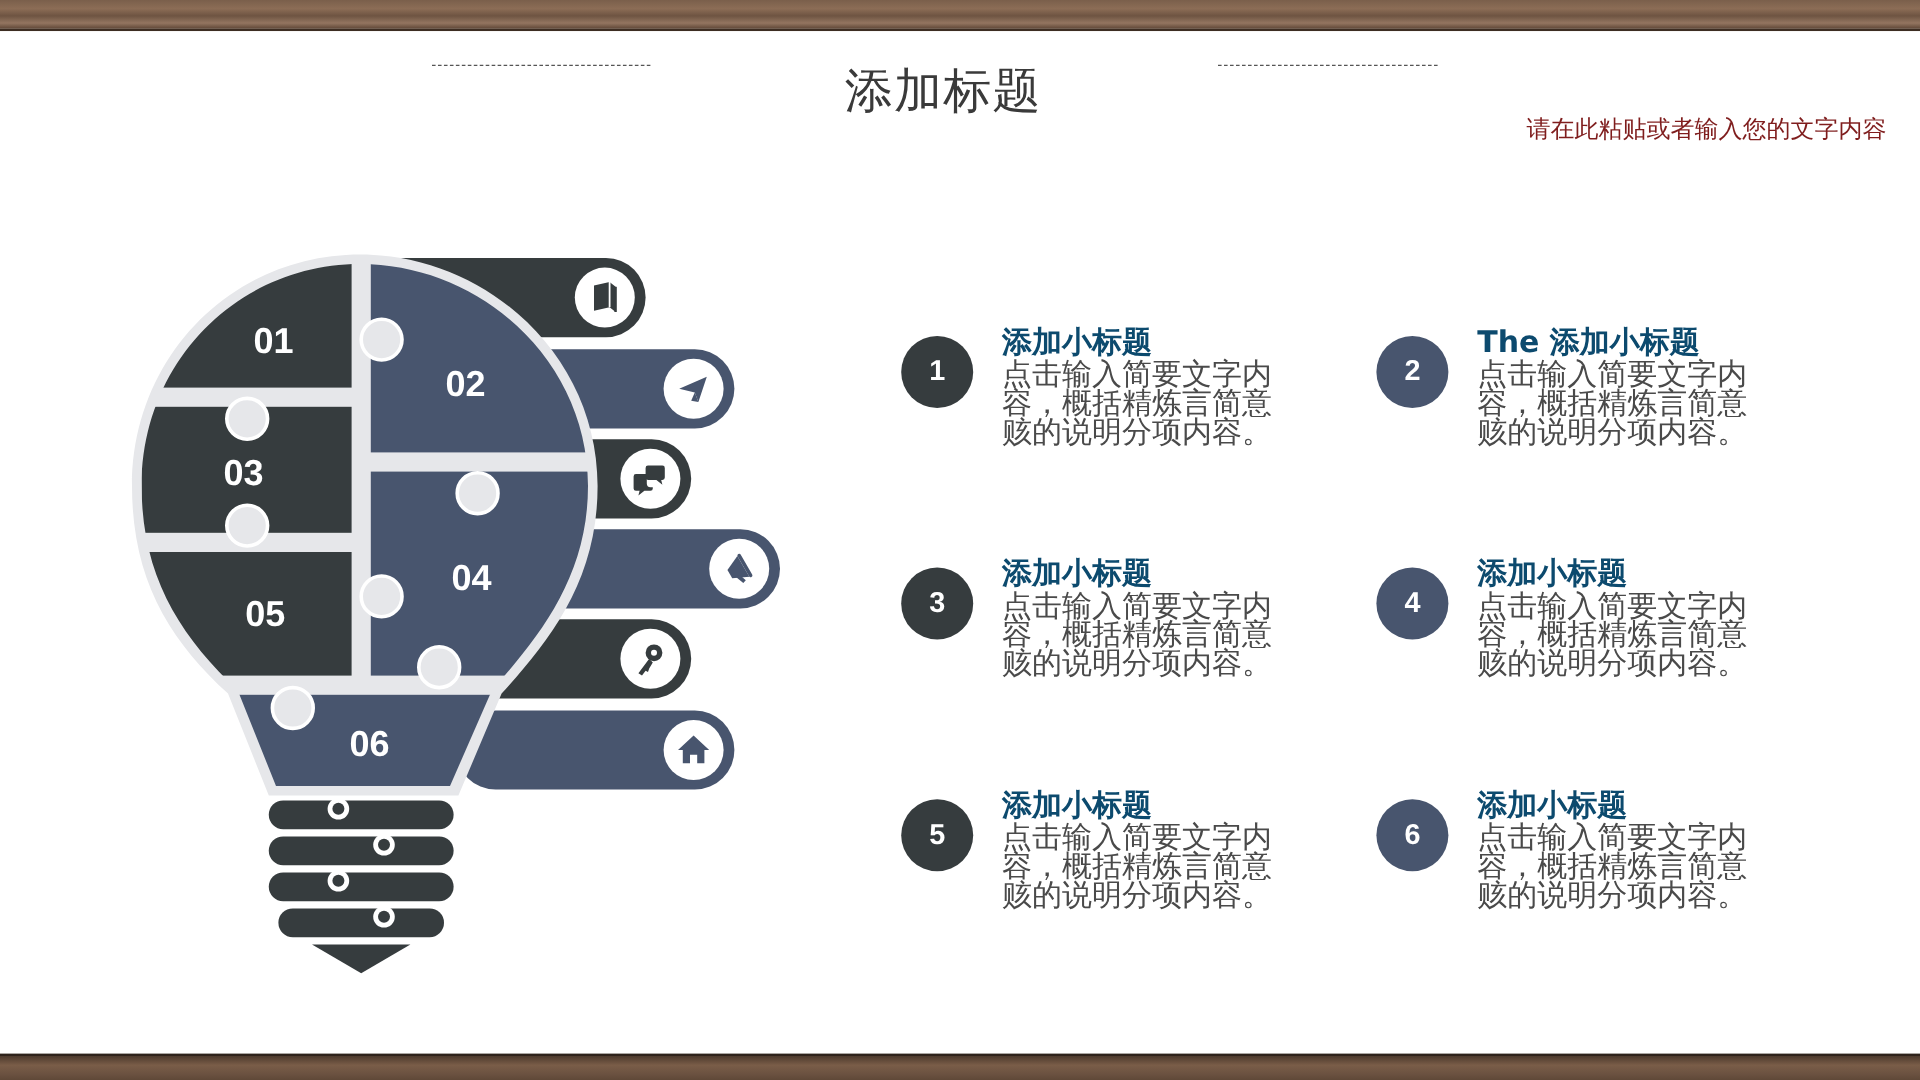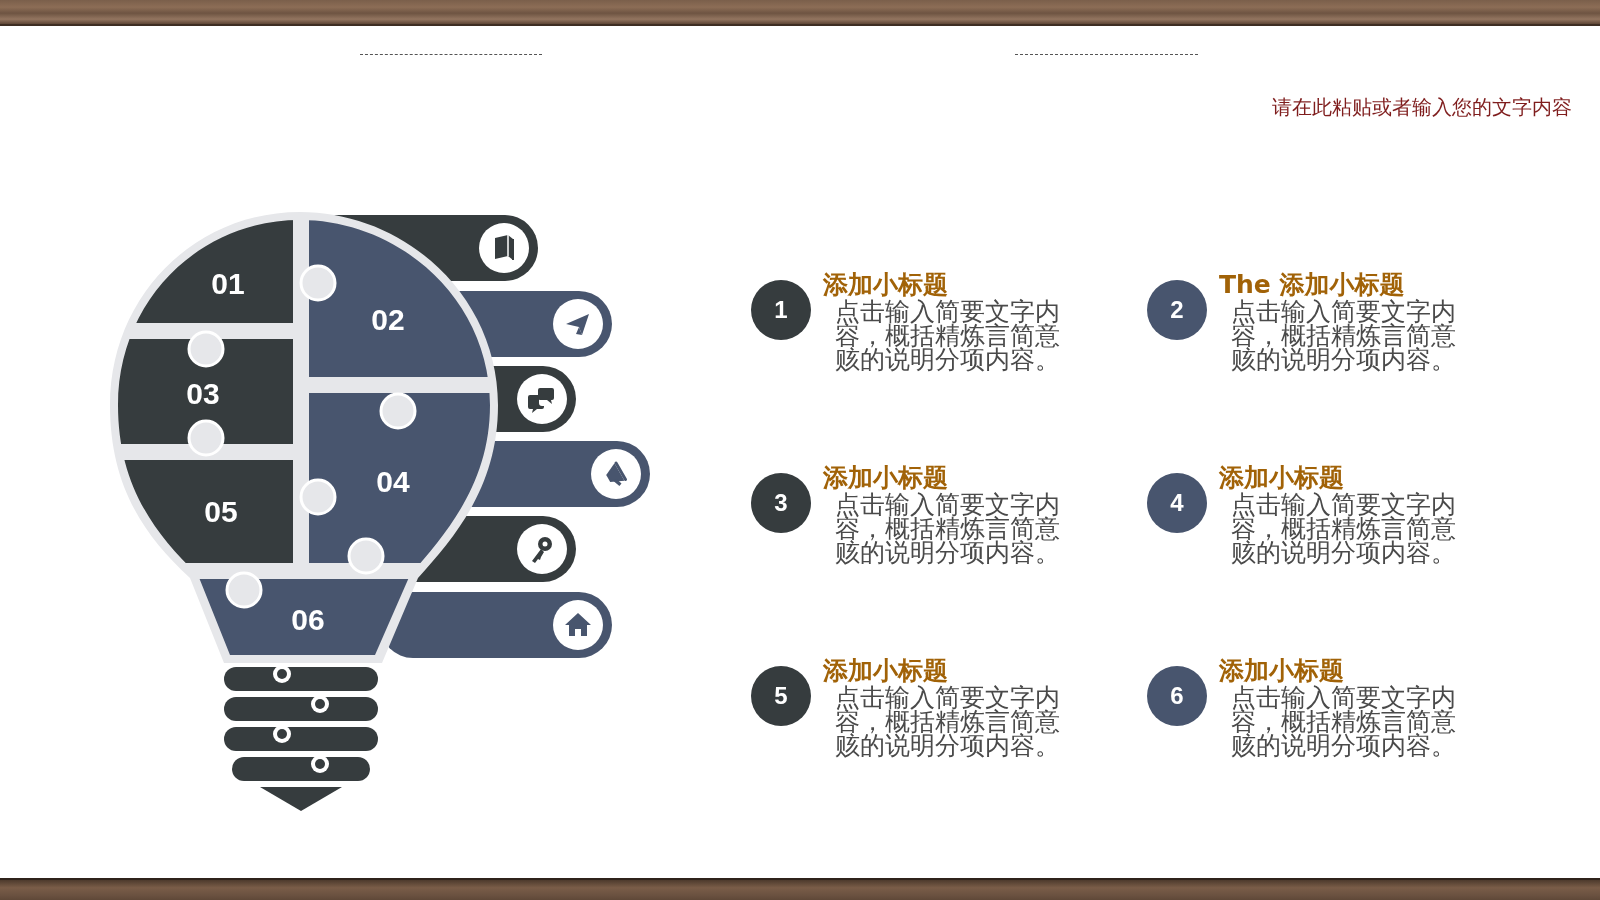--- a/index.html
+++ b/index.html
@@ -9,31 +9,32 @@
   .wood.bottom{top:878px;height:22px;border-top:2px solid #2f231b;background:linear-gradient(180deg,#4d3a2d 0%,#7a5d48 35%,#6a5140 70%,#5a4434 100%);}
   .slide{position:absolute;left:0;top:26px;width:1600px;height:852px;background:#fff;}
   .title{position:absolute;top:22px;left:0;width:1572px;text-align:center;font-size:40px;color:#3a3a3a;font-weight:normal;letter-spacing:1px;}
   .dash{position:absolute;top:28px;height:0;border-top:1px dashed #555;}
   .subtitle{position:absolute;top:68px;left:0;width:1572px;text-align:right;font-size:20px;color:#7f1d1d;}
   .watermark{position:absolute;left:688px;top:408px;font-size:24px;color:#d4d4d4;font-family:"DejaVu Sans",sans-serif;letter-spacing:0.5px;}
   .item{position:absolute;width:360px;height:110px;}
   .num{position:absolute;left:0;top:4px;width:60px;height:60px;border-radius:50%;color:#fff;font-size:24px;font-weight:bold;display:flex;align-items:center;justify-content:center;font-family:"Liberation Sans",sans-serif;}
   .num.dark{background:#363c3e;}
   .num.blue{background:#48556e;}
-  .item-title{position:absolute;left:72px;top:-8px;font-size:25px;font-weight:bold;color:#a16207;white-space:nowrap;}
+  .item-title{position:absolute;left:84px;top:-8px;font-size:25px;font-weight:bold;color:#0c4a6e;white-space:nowrap;}
   .item-desc{position:absolute;left:84px;top:24px;width:244px;font-size:25px;line-height:24px;color:#4a4a4a;}
   svg text{font-family:"Liberation Sans",sans-serif;}
 </style>
 </head>
 <body>
 
 <div class="wood top"></div>
 
 <div class="slide">
   <div class="dash" style="left:360px;width:182px;"></div>
+  <div class="title">添加标题</div>
   <div class="dash" style="left:1015px;width:183px;"></div>
   <div class="subtitle">请在此粘贴或者输入您的文字内容</div>
 
   <svg style="position:absolute;left:0;top:-26px;" width="700" height="860" viewBox="0 0 700 860">
 
     <g>
       <rect x="300" y="215" width="238" height="66" rx="33" fill="#363c3e"></rect>
       <circle cx="504" cy="248" r="25" fill="#fff"></circle>
       <g transform="translate(504,248)">
         <path d="M-9,-10 L4,-13 L9,-9 L9,12 L4,8 L-9,11 Z" fill="#363c3e"></path>

